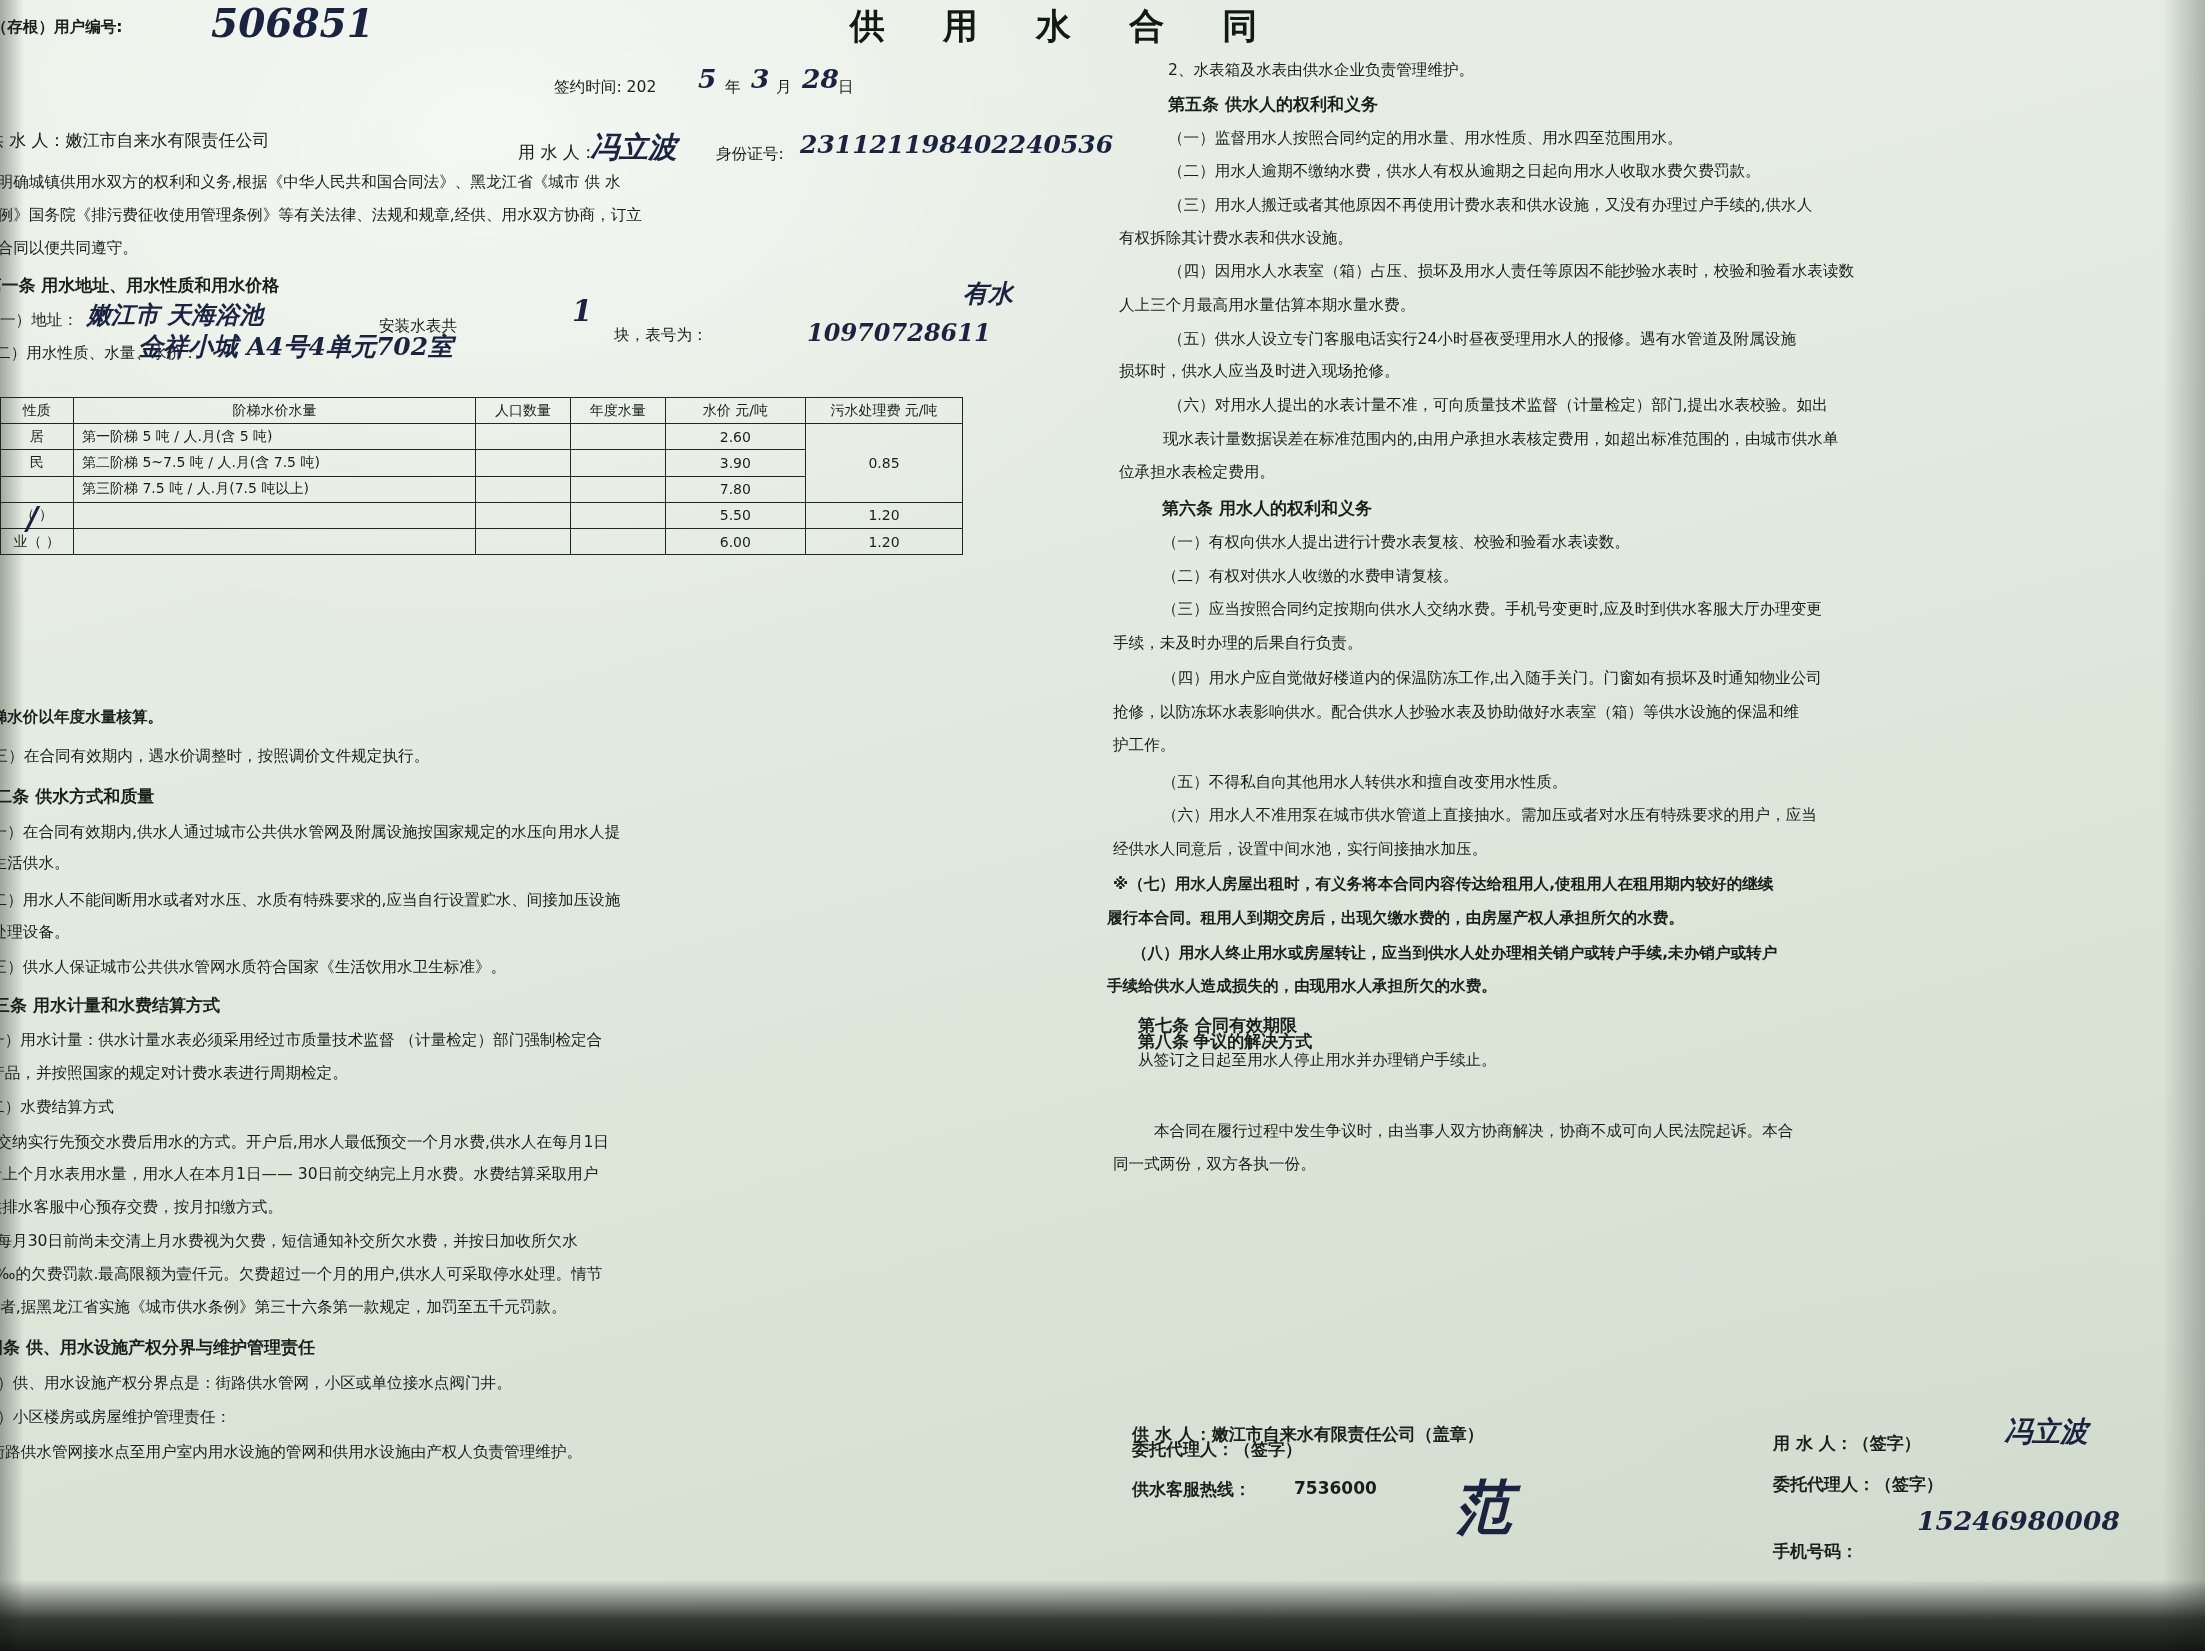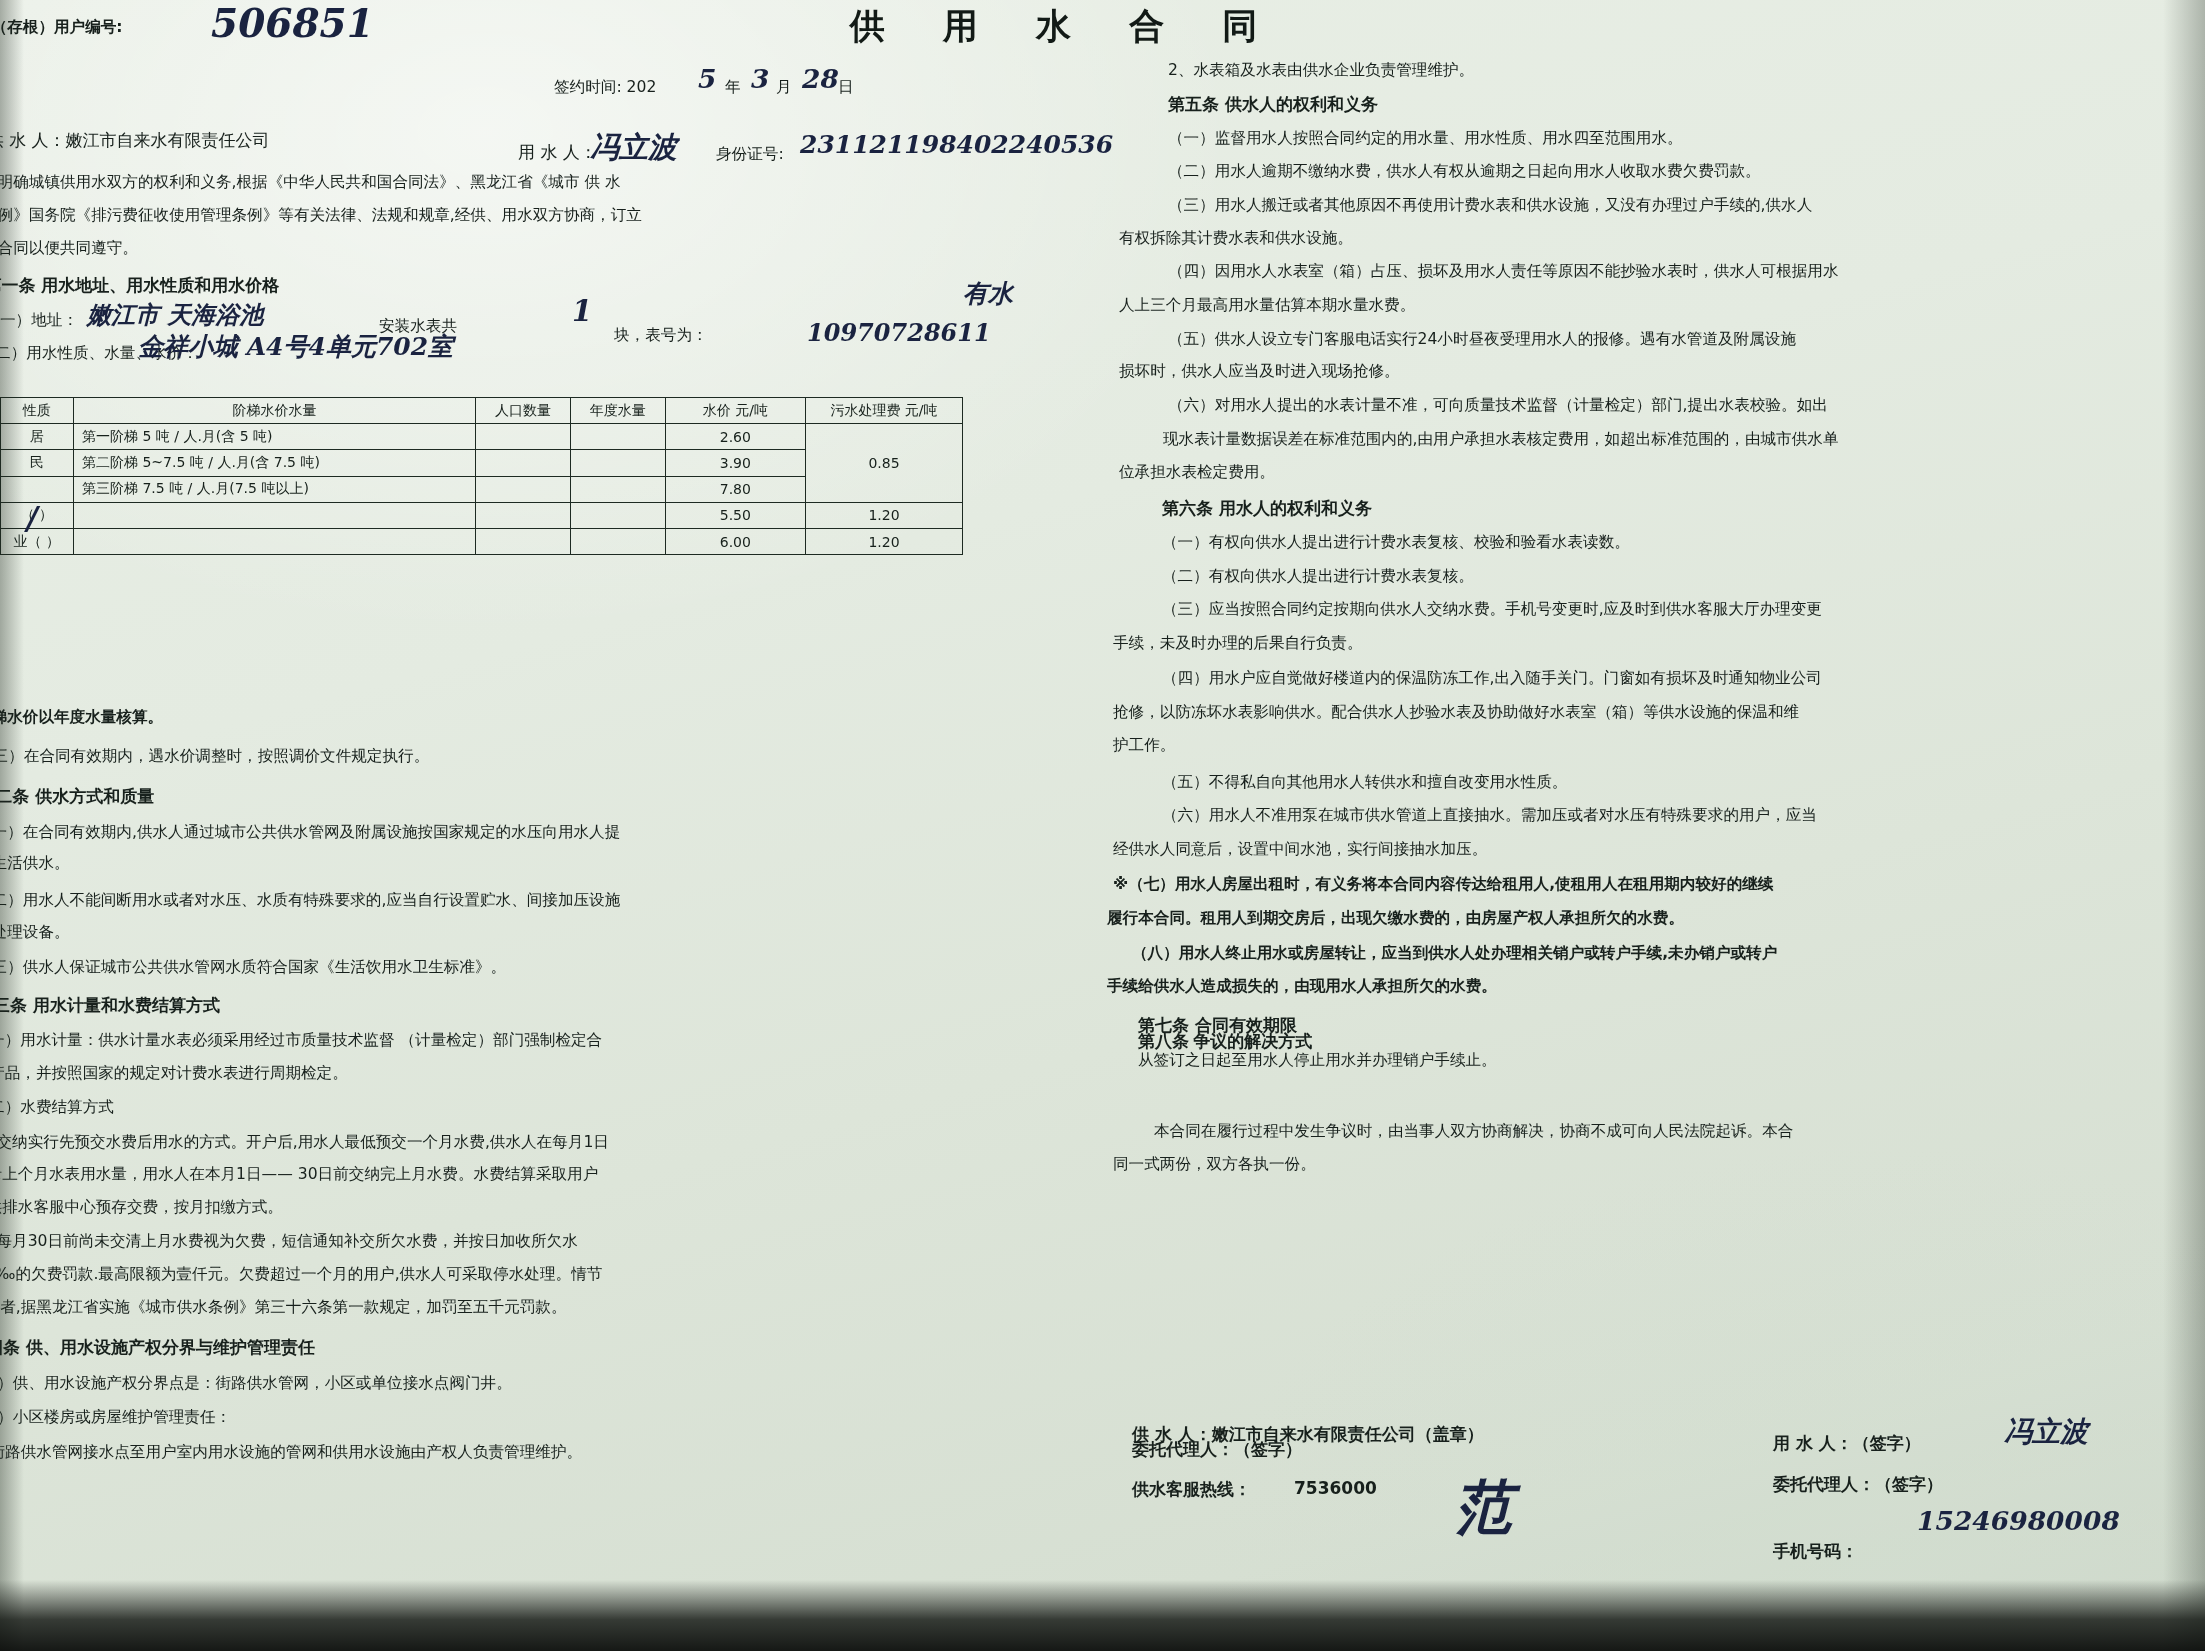--- a/index.html
+++ b/index.html
@@ -180,31 +180,31 @@
   <div class="t sz26" style="left:-34px;top:1407px;">（二）小区楼房或房屋维护管理责任：</div>
   <div class="t sz26" style="left:-36px;top:1442px;">1、街路供水管网接水点至用户室内用水设施的管网和供用水设施由产权人负责管理维护。</div>
 
   <div class="t sz26" style="left:1168px;top:60px;">2、水表箱及水表由供水企业负责管理维护。</div>
 
   <div class="t sz28 b" style="left:1168px;top:93px;">第五条    供水人的权利和义务</div>
   <div class="t sz26" style="left:1168px;top:128px;">（一）监督用水人按照合同约定的用水量、用水性质、用水四至范围用水。</div>
   <div class="t sz26" style="left:1168px;top:161px;">（二）用水人逾期不缴纳水费，供水人有权从逾期之日起向用水人收取水费欠费罚款。</div>
   <div class="t sz26" style="left:1168px;top:195px;">（三）用水人搬迁或者其他原因不再使用计费水表和供水设施，又没有办理过户手续的,供水人</div>
   <div class="t sz26" style="left:1119px;top:228px;">有权拆除其计费水表和供水设施。</div>
-  <div class="t sz26" style="left:1168px;top:261px;">（四）因用水人水表室（箱）占压、损坏及用水人责任等原因不能抄验水表时，供水人可根据用水</div>
+  <div class="t sz26" style="left:1168px;top:261px;">（四）因用水人水表室（箱）占压、损坏及用水人责任等原因不能抄验水表时，校验和验看水表读数</div>
   <div class="t sz26" style="left:1119px;top:295px;">人上三个月最高用水量估算本期水量水费。</div>
   <div class="t sz26" style="left:1168px;top:329px;">（五）供水人设立专门客服电话实行24小时昼夜受理用水人的报修。遇有水管道及附属设施</div>
   <div class="t sz26" style="left:1119px;top:361px;">损坏时，供水人应当及时进入现场抢修。</div>
   <div class="t sz26" style="left:1168px;top:395px;">（六）对用水人提出的水表计量不准，可向质量技术监督（计量检定）部门,提出水表校验。如出</div>
   <div class="t sz26" style="left:1119px;top:429px;margin-left:44px;">现水表计量数据误差在标准范围内的,由用户承担水表核定费用，如超出标准范围的，由城市供水单</div>
   <div class="t sz26" style="left:1119px;top:462px;">位承担水表检定费用。</div>
 
   <div class="t sz28 b" style="left:1162px;top:497px;text-align:right;">第六条    用水人的权利和义务</div>
   <div class="t sz26" style="left:1162px;top:532px;">（一）有权向供水人提出进行计费水表复核、校验和验看水表读数。</div>
-  <div class="t sz26" style="left:1162px;top:566px;">（二）有权向供水人提出进行计费水表复核。</div>
+  <div class="t sz26" style="left:1162px;top:566px;">（二）有权对供水人收缴的水费申请复核。</div>
   <div class="t sz26" style="left:1162px;top:599px;">（三）应当按照合同约定按期向供水人交纳水费。手机号变更时,应及时到供水客服大厅办理变更</div>
   <div class="t sz26" style="left:1113px;top:633px;">手续，未及时办理的后果自行负责。</div>
   <div class="t sz26" style="left:1162px;top:668px;">（四）用水户应自觉做好楼道内的保温防冻工作,出入随手关门。门窗如有损坏及时通知物业公司</div>
   <div class="t sz26" style="left:1113px;top:702px;">抢修，以防冻坏水表影响供水。配合供水人抄验水表及协助做好水表室（箱）等供水设施的保温和维</div>
   <div class="t sz26" style="left:1113px;top:735px;">护工作。</div>
   <div class="t sz26" style="left:1162px;top:772px;">（五）不得私自向其他用水人转供水和擅自改变用水性质。</div>
   <div class="t sz26" style="left:1162px;top:805px;">（六）用水人不准用泵在城市供水管道上直接抽水。需加压或者对水压有特殊要求的用户，应当</div>
   <div class="t sz26" style="left:1113px;top:839px;">经供水人同意后，设置中间水池，实行间接抽水加压。</div>
   <div class="t sz26 b" style="left:1113px;top:874px;">※（七）用水人房屋出租时，有义务将本合同内容传达给租用人,使租用人在租用期内较好的继续</div>
   <div class="t sz26 b" style="left:1107px;top:908px;">履行本合同。租用人到期交房后，出现欠缴水费的，由房屋产权人承担所欠的水费。</div>

